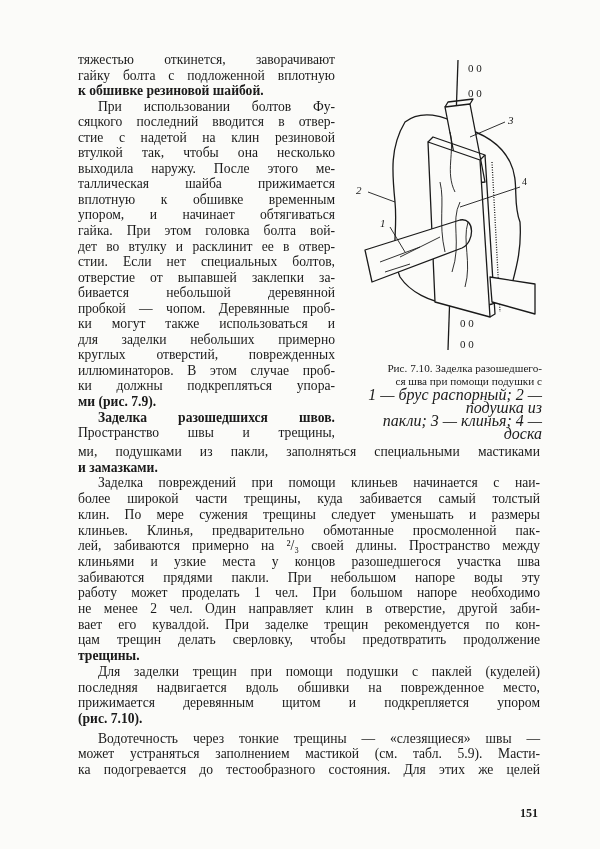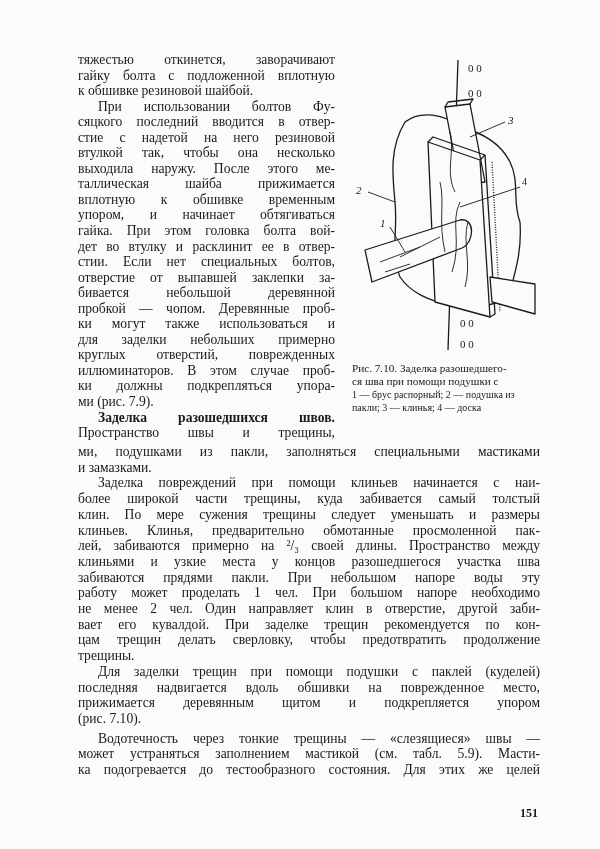--- a/index.html
+++ b/index.html
@@ -1,38 +1,38 @@
 <!DOCTYPE html>
 <html><head>
 <meta charset="utf-8">
 <style>
   html, body { margin:0; padding:0; }
   body { width:600px; height:849px; background:#fbfbf9; position:relative; overflow:hidden;
          font-family:"Liberation Serif", "DejaVu Serif", serif; color:#1a1a1a; }
   .col { position:absolute; left:78px; width:257px; font-size:13.6px; line-height:15.55px; }
   .full { position:absolute; left:78px; width:462px; font-size:13.6px; line-height:15.7px; }
   .line { display:block; text-align:justify; text-align-last:justify; white-space:nowrap; }
-  .line.last { text-align-last:left; }
+  .line.last { text-align-last:left;font-weight:bold; }
   .ind { text-indent:20px; }
   .bold { font-weight:bold; }
   .fig { position:absolute; left:350px; top:52px; width:200px; height:300px; }
-  .caption { position:absolute; left:352px; top:362px; width:190px; font-size:11.2px; line-height:13px; text-align:left; }
-  .legend { font-size:10px; }
+  .caption { position:absolute; left:352px; top:362px; width:190px; font-size:11.2px; line-height:13px; text-align:right; }
+  .legend { font-size:16px; font-style:italic; }
   .pagenum { position:absolute; left:520px; top:806px; font-size:12px; font-weight:bold; }
 </style>
 </head>
 <body>
 
 <div class="col" style="top:52px;">
   <span class="line">тяжестью откинется, заворачивают</span>
   <span class="line">гайку болта с подложенной вплотную</span>
   <span class="line last">к обшивке резиновой шайбой.</span>
   <span class="line ind">При использовании болтов Фу-</span>
   <span class="line">сяцкого последний вводится в отвер-</span>
-  <span class="line">стие с надетой на него резиновой</span>
+  <span class="line">стие с надетой на клин резиновой</span>
   <span class="line">втулкой так, чтобы она несколько</span>
   <span class="line">выходила наружу. После этого ме-</span>
   <span class="line">таллическая шайба прижимается</span>
   <span class="line">вплотную к обшивке временным</span>
   <span class="line">упором, и начинает обтягиваться</span>
   <span class="line">гайка. При этом головка болта вой-</span>
   <span class="line">дет во втулку и расклинит ее в отвер-</span>
   <span class="line">стии. Если нет специальных болтов,</span>
   <span class="line">отверстие от выпавшей заклепки за-</span>
   <span class="line">бивается небольшой деревянной</span>

